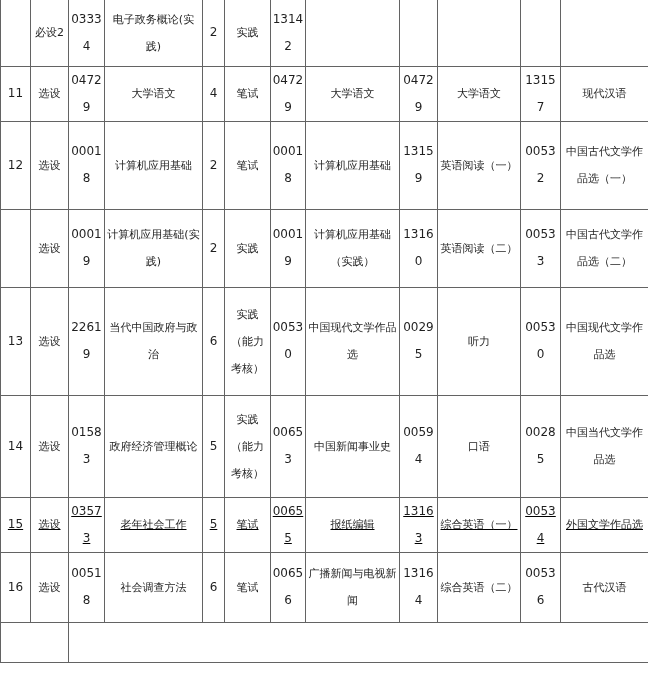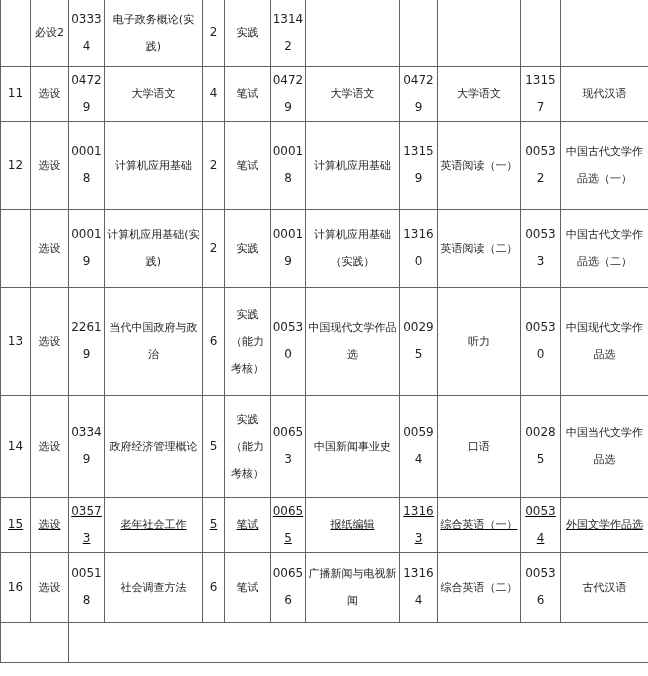--- a/index.html
+++ b/index.html
@@ -120,21 +120,21 @@
           <td class="num">00530</td>
           <td>中国现代文学作品选</td>
           <td class="num">00295</td>
           <td>听力</td>
           <td class="num">00530</td>
           <td>中国现代文学作品选</td>
         </tr>
         <tr style="height: 102px;">
           <td class="num">14</td>
           <td>选设</td>
-          <td class="num">03349</td>
+          <td class="num">01583</td>
           <td>政府经济管理概论</td>
           <td class="num">5</td>
           <td>实践（能力考核）</td>
           <td class="num">00653</td>
           <td>中国新闻事业史</td>
           <td class="num">00594</td>
           <td>口语</td>
           <td class="num">00285</td>
           <td>中国当代文学作品选</td>
         </tr>

